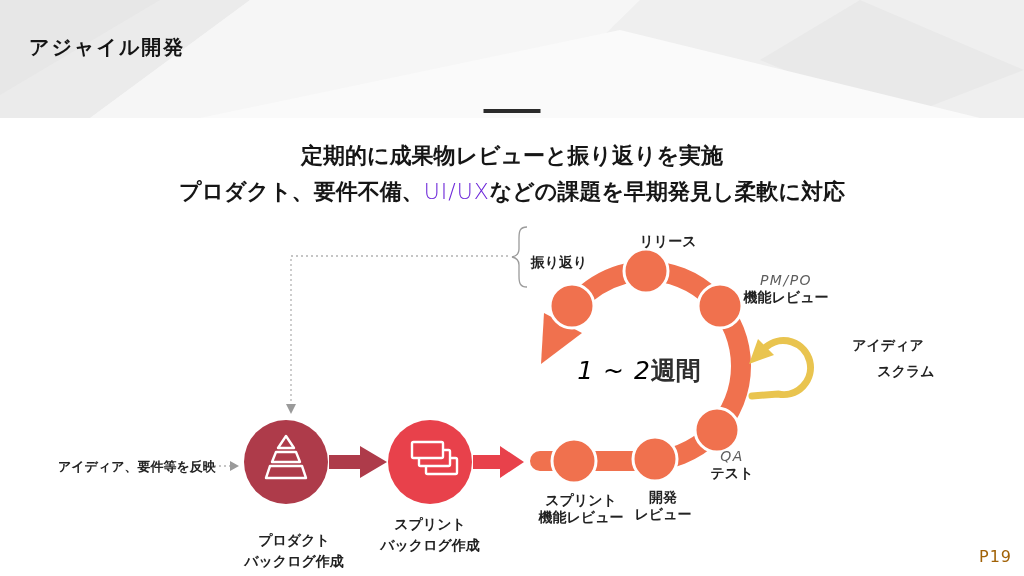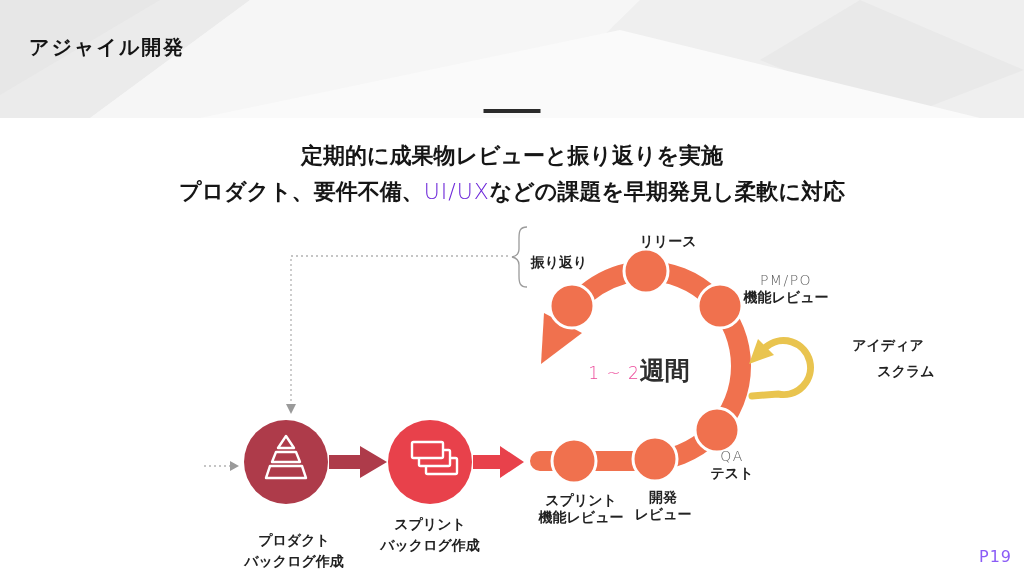--- a/index.html
+++ b/index.html
@@ -26,38 +26,38 @@
   .title-underline {
     position: absolute; left: 50%; top: 109px;
     width: 57px; height: 4px; background: #2b2b2b;
     transform: translateX(-50%);
   }
   .intro {
     position: absolute; left: 0; top: 138px; width: 1024px;
     text-align: center; font-weight: 600; color: #161616;
   }
   .intro .line { font-size: 22px; line-height: 36px; }
-  .latin-light { font-family: "DejaVu Sans", sans-serif; font-weight: 300; color: #5d5d5d; letter-spacing: 1px; }
+  .latin-light { font-family: "DejaVu Sans", sans-serif; font-weight: 300; color: #5d5d5d; letter-spacing: 1px; font-style: italic; }
   .latin-intro { font-weight: 300; color: #6d28d9; letter-spacing: 1px; }
 
   .vector-layer { position: absolute; left: 0; top: 0; width: 1024px; height: 576px; }
 
   .label { position: absolute; white-space: nowrap; }
   .node-label { font-size: 14px; font-weight: 600; color: #222; text-align: center; line-height: 17px; transform: translateX(-50%); }
   .node-label .latin-light { font-size: 14px; letter-spacing: 1.5px; }
   .center-label {
     position: absolute; left: 639px; top: 354px; transform: translateX(-50%);
     font-size: 25px; font-weight: 600; color: #2e2e2e; white-space: nowrap;
   }
-  .center-label .latin-light { color: #ec4899; font-size: 17px; }
+  .center-label .latin-light { color: #000000; font-size: 25px; }
   .annotation { font-size: 12.5px; color: #222; line-height: 18.5px; font-weight: 500; }
   .flow-label { font-size: 14px; font-weight: 600; color: #222; text-align: center; line-height: 21px; transform: translateX(-50%); }
   .footer-page {
     position: absolute; right: 12px; top: 547px;
-    font-size: 16px; color: #8b5cf6; font-weight: 400; letter-spacing: 1px;
+    font-size: 16px; color: #a16207; font-weight: 400; letter-spacing: 1px;
   }
 </style>
 </head>
 <body>
 
 <div class="slide">
 
   <div class="header">
     <svg width="1024" height="118">
       <rect x="0" y="0" width="1024" height="118" fill="#f3f3f3"></rect>
@@ -160,16 +160,17 @@
     <div>プロダクト</div>
     <div>バックログ作成</div>
   </div>
 
   <div class="label flow-label" style="left:430px; top:514px;">
     <div>スプリント</div>
     <div>バックログ作成</div>
   </div>
 
 
+  <div class="label annotation" style="left:58px; top:458px; font-weight:600; font-size:13px;">アイディア、要件等を反映</div>
 
   <div class="footer-page">P19</div>
 
 </div>
 
 </body></html>

